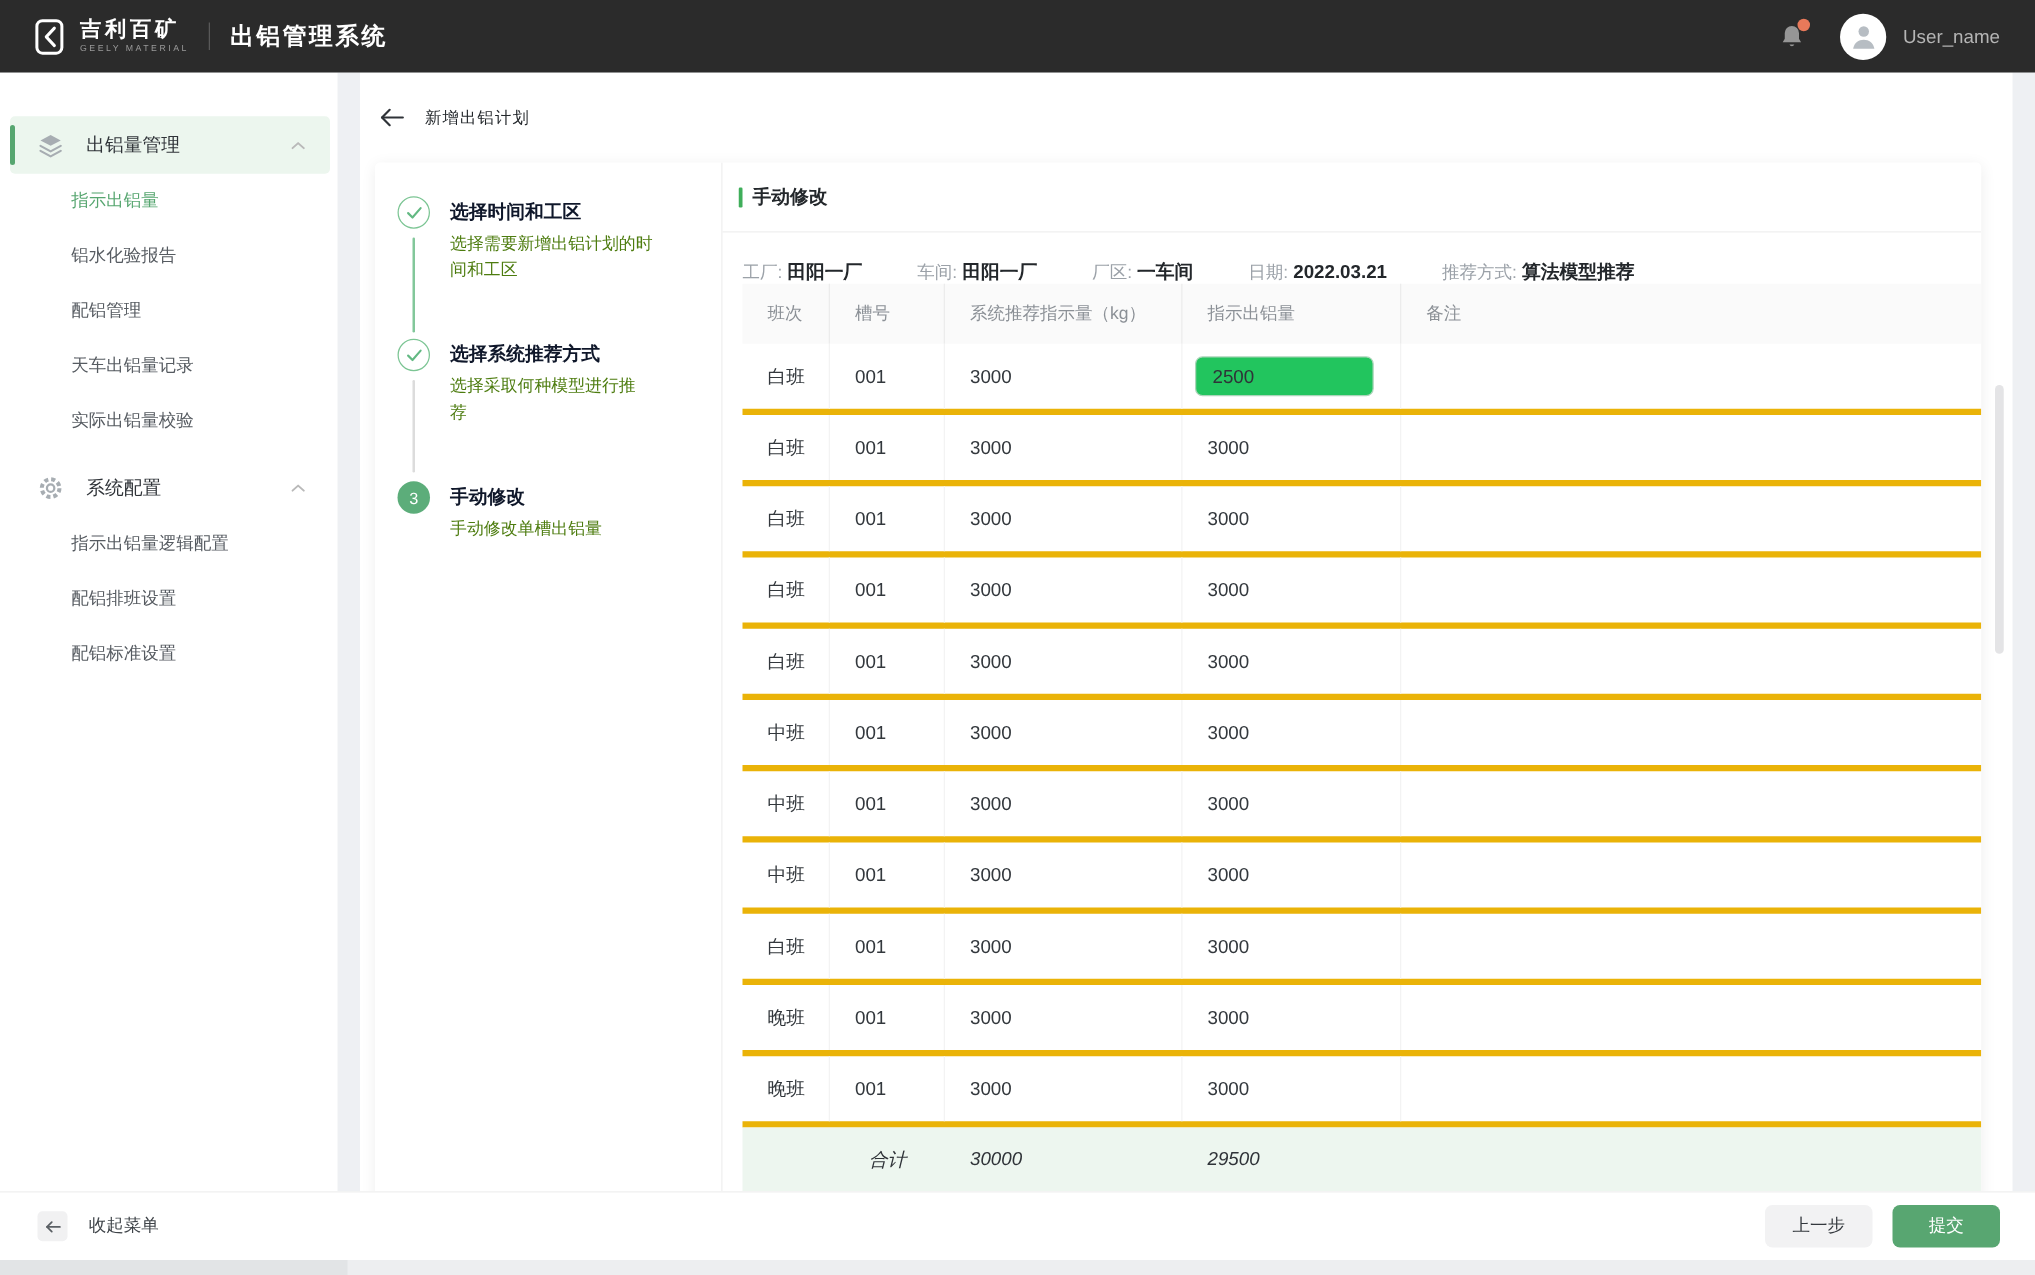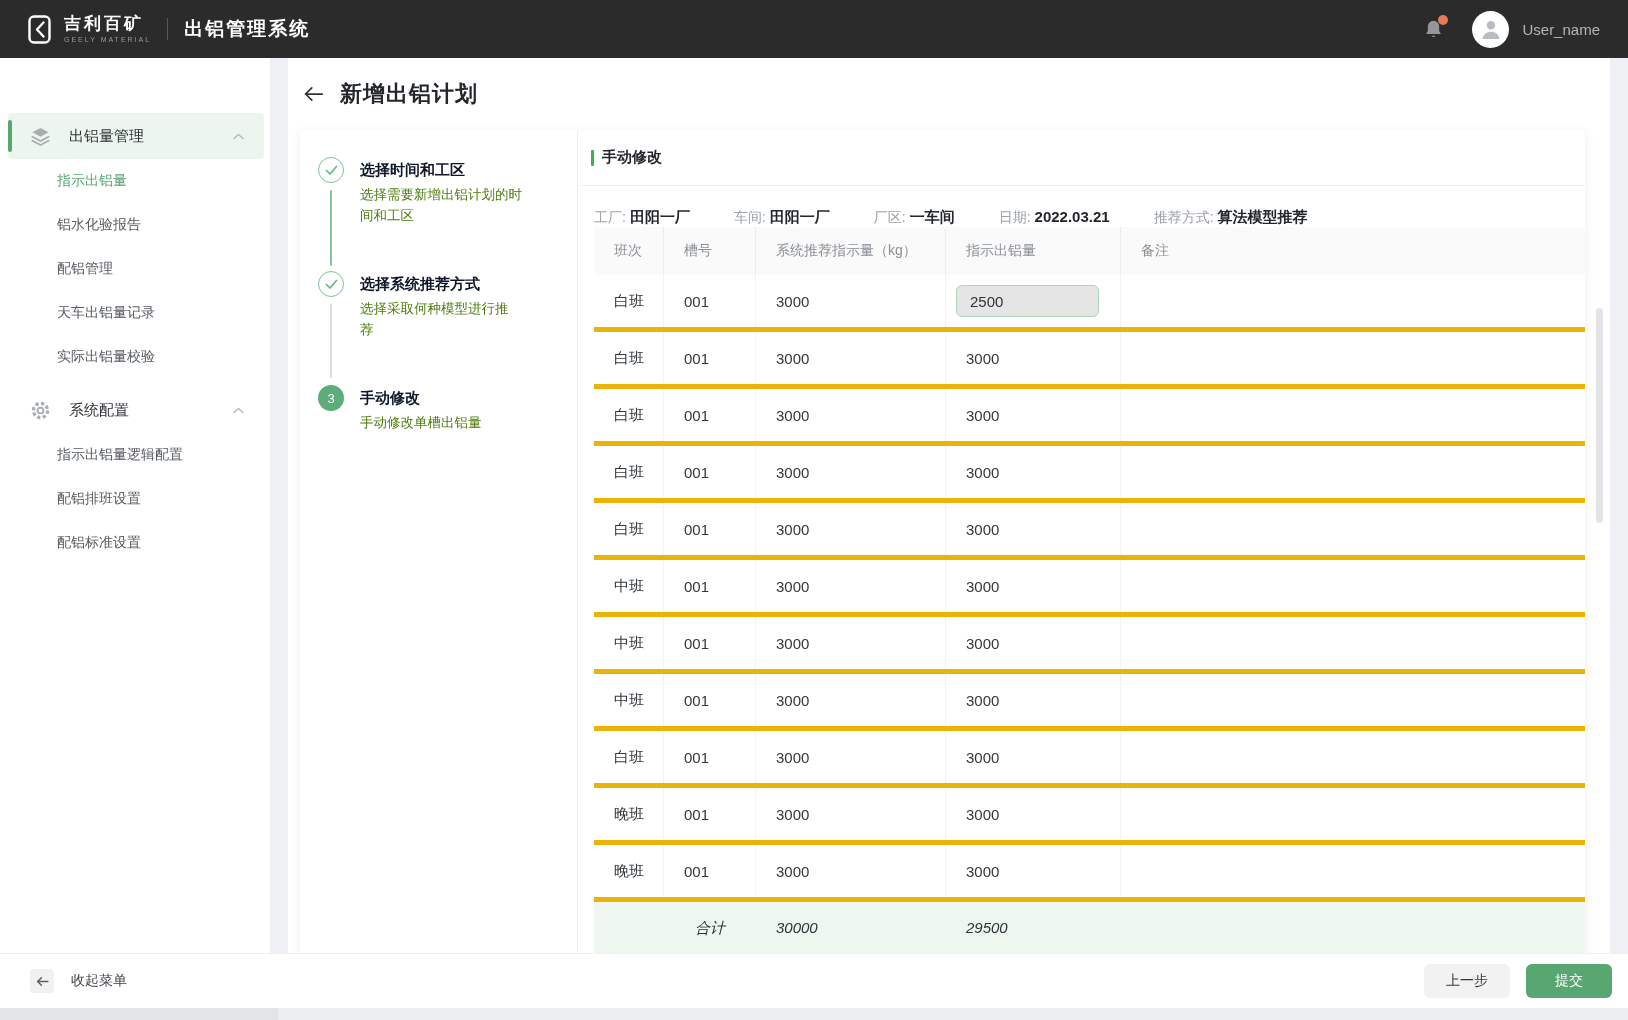--- a/index.html
+++ b/index.html
@@ -20,36 +20,36 @@
   .brand-en{color:#9a9a9a;font-size:7px;letter-spacing:2px;margin-top:4px;}
   .brand-divider{width:1px;height:22px;background:#585858;margin:0 16px;}
   .app-title{color:#ffffff;font-size:19px;font-weight:700;letter-spacing:2px;}
   .topbar-spacer{flex:1;}
   .bell-wrap{position:relative;margin-right:28px;cursor:pointer;}
   .bell-dot{position:absolute;top:-3px;right:-4px;width:10px;height:10px;border-radius:50%;background:#e8795a;}
   .avatar{width:37px;height:37px;border-radius:50%;background:#ffffff;display:flex;align-items:center;justify-content:center;overflow:hidden;}
   .user-name{color:#b5b5b5;font-size:15px;margin-left:13px;}
 
   
-  .sidebar{position:absolute;left:0;top:58px;width:270px;height:895px;background:#ffffff;padding-top:55px;box-sizing:border-box;z-index:10;font-family:Liberation Serif, serif;}
+  .sidebar{position:absolute;left:0;top:58px;width:270px;height:895px;background:#ffffff;padding-top:35px;box-sizing:border-box;z-index:10;font-family:Liberation Serif, serif;}
   .side-sec{position:relative;height:46px;display:flex;align-items:center;padding:0 26px 0 30px;cursor:pointer;}
   .side-sec.active::before{content:"";position:absolute;left:8px;right:6px;top:0;bottom:0;background:#ecf6ee;border-radius:4px;}
   .side-sec.active::after{content:"";position:absolute;left:8px;top:7px;bottom:7px;width:4px;background:#57a670;border-radius:2px;}
   .side-sec > *{position:relative;z-index:1;}
   .side-sec-label{margin-left:18px;font-size:15px;font-weight:500;color:#2f3338;}
   .side-sec-chevron{margin-left:auto;}
   .side-sec.second{margin-top:8px;}
   .side-item{height:44px;display:flex;align-items:center;padding-left:57px;font-size:14px;color:#565b61;cursor:pointer;}
   .side-item.active{color:#57a670;}
 
   
   .content{position:absolute;left:288px;top:58px;width:1322px;height:895px;background:#ffffff;overflow:hidden;z-index:10;}
   .page-head{height:72px;display:flex;align-items:center;padding-left:12px;}
   .back-btn{width:26px;height:26px;display:flex;align-items:center;justify-content:center;cursor:pointer;}
-  .page-title{margin-left:14px;font-size:22px;font-weight:700;color:#23272b;letter-spacing:1px;}
+  .page-title{margin-left:14px;font-size:13px;font-weight:400;color:#23272b;letter-spacing:1px;}
 
   .card{position:absolute;left:12px;top:72px;width:1285px;height:880px;background:#ffffff;border-radius:4px;
     box-shadow:0 2px 12px rgba(0,0,0,0.07);display:flex;overflow:hidden;}
 
   
   .steps-col{width:277px;flex:none;border-right:1px solid #efefef;position:relative;}
   .step-circle{position:absolute;width:26px;height:26px;border-radius:50%;box-sizing:border-box;
     display:flex;align-items:center;justify-content:center;}
   .step-circle.done{border:1.5px solid #7cc594;background:#ffffff;}
   .step-circle.current{background:#5cad7a;color:#ffffff;font-size:13px;font-weight:500;}
@@ -76,32 +76,32 @@
   .t-row{display:flex;height:52px;font-size:15px;color:#33383d;border-bottom:5px solid #eab308;}
   .t-row .cell{border-right:1px solid #f3f3f3;}
   .cell{display:flex;align-items:center;height:100%;box-sizing:border-box;padding-left:20px;}
   .cell:last-child{border-right:none !important;}
   .c1{width:70px;flex:none;}
   .c2{width:92px;flex:none;}
   .c3{width:190px;flex:none;}
   .c4{width:175px;flex:none;}
   .c5{flex:1;min-width:0;}
   .cell.input-cell{padding-left:10px;}
-  .confirm-input{width:143px;height:32px;border:1px solid #abd5b9;border-radius:6px;background:#e5e5e5;
+  .confirm-input{width:143px;height:32px;border:1px solid #abd5b9;border-radius:6px;background:#22c55e;
     padding:0 13px;font-size:15px;color:#2f3338;outline:none;box-sizing:border-box;
     font-family:"Liberation Sans","DejaVu Sans",sans-serif;}
   .t-total{display:flex;background:#edf6ef;height:112px;font-size:15px;color:#2f3338;}
   .t-total .cell{align-items:flex-start;padding-top:17px;border-right:none;font-style:italic;}
   .t-total .c2{justify-content:center;padding-left:0;}
 
   .v-scrollbar{position:absolute;left:1308px;top:250px;width:7px;height:215px;background:#e4e4e6;border-radius:4px;}
 
   
   .footerbar{position:absolute;left:0;top:953px;width:1628px;height:55px;background:#ffffff;border-top:1px solid #f0f0f0;
-    display:flex;align-items:center;padding:0 16px 0 30px;box-sizing:border-box;z-index:20;}
+    display:flex;align-items:center;padding:0 28px 0 30px;box-sizing:border-box;z-index:20;}
   .collapse{display:flex;align-items:center;gap:17px;cursor:pointer;}
   .collapse-btn{width:24px;height:24px;background:#f1f1f2;border-radius:4px;display:flex;align-items:center;justify-content:center;}
   .collapse-label{font-size:14px;color:#3f4449;}
   .footer-spacer{flex:1;}
   .btn{height:34px;min-width:86px;border:none;border-radius:6px;font-size:14px;cursor:pointer;padding:0 20px;
     font-family:"Liberation Sans","DejaVu Sans",sans-serif;}
   .btn-prev{background:#f2f2f3;color:#33383d;}
   .btn-submit{background:#58a671;color:#ffffff;margin-left:16px;}
 
   .bottom-strip{position:absolute;left:0;top:1008px;width:1628px;height:12px;background:#edeef0;display:flex;z-index:25;}

